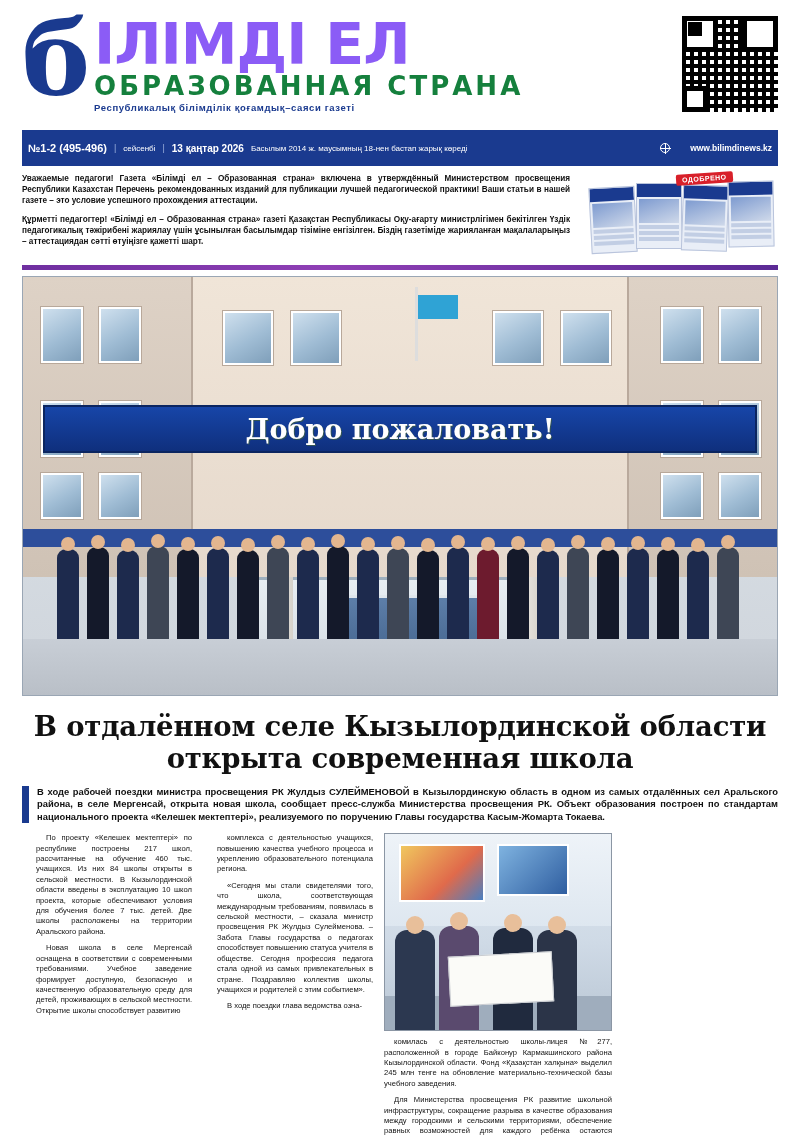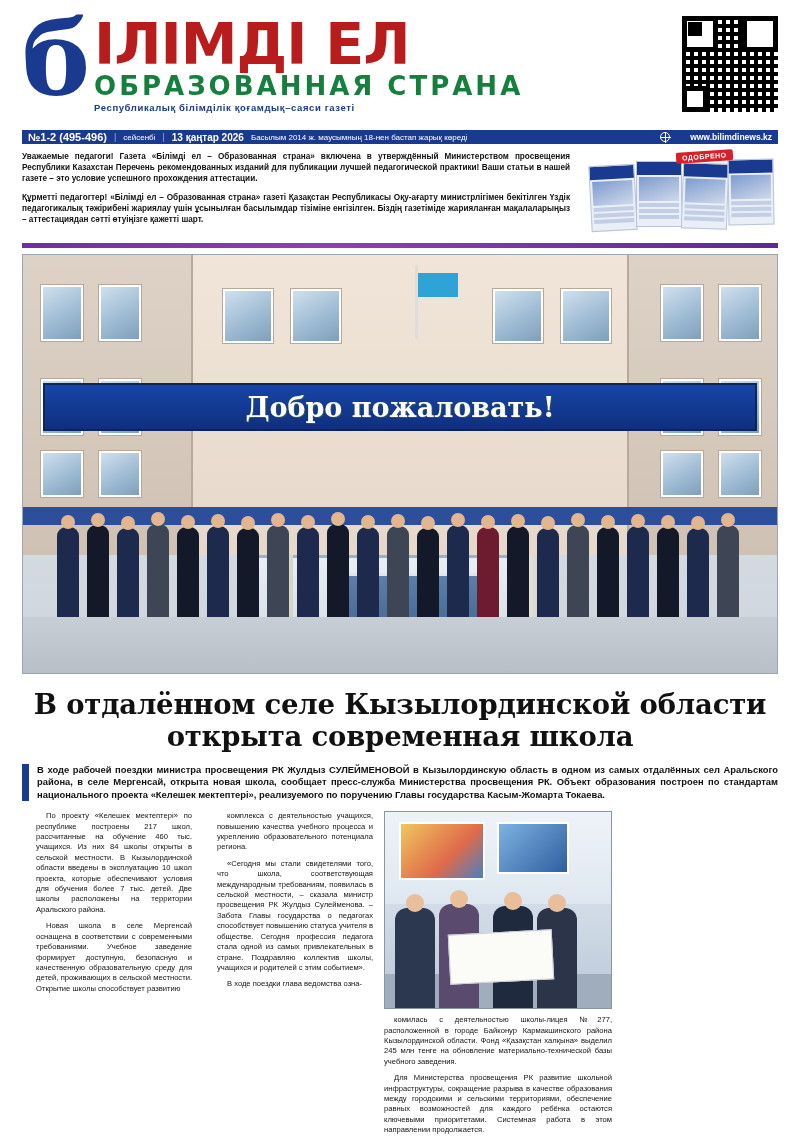--- a/index.html
+++ b/index.html
@@ -34,21 +34,21 @@
     color: #1a3a8f;
     letter-spacing: -2px;
     margin-top: 2px;
   }
   .title-block { margin-left: 6px; margin-top: 2px; }
   .title-kk {
     font-family: "DejaVu Sans", sans-serif;
     font-weight: 700;
     font-size: 57px;
     line-height: 56px;
-    color: #b91c1c;
+    color: #8b5cf6;
     letter-spacing: -1px;
   }
   .title-ru {
     font-family: "DejaVu Sans", sans-serif;
     font-weight: 700;
     font-size: 26px;
     line-height: 26px;
     letter-spacing: 3.0px;
     color: #15803d;
     margin-top: 1px;
@@ -86,21 +86,21 @@
     width:26px; height:26px; border:5px solid #000; background:#fff;
     box-shadow: inset 0 0 0 4px #fff;
   }
   .qr-c {
     position:absolute; top:6px; left:6px; width:14px;height:14px;background:#000;
   }
 
   
   .infobar {
     margin-top: 4px;
-    height: 14px;
+    height: 36px;
     background: #1a3a8f;
     color: #fff;
     display: flex;
     align-items: center;
     font-size: 9px;
     padding: 0 6px;
     gap: 7px;
   }
   .infobar .issue { font-weight: 700; font-size: 11px; }
   .infobar .sep { color: #9bb0dd; }

